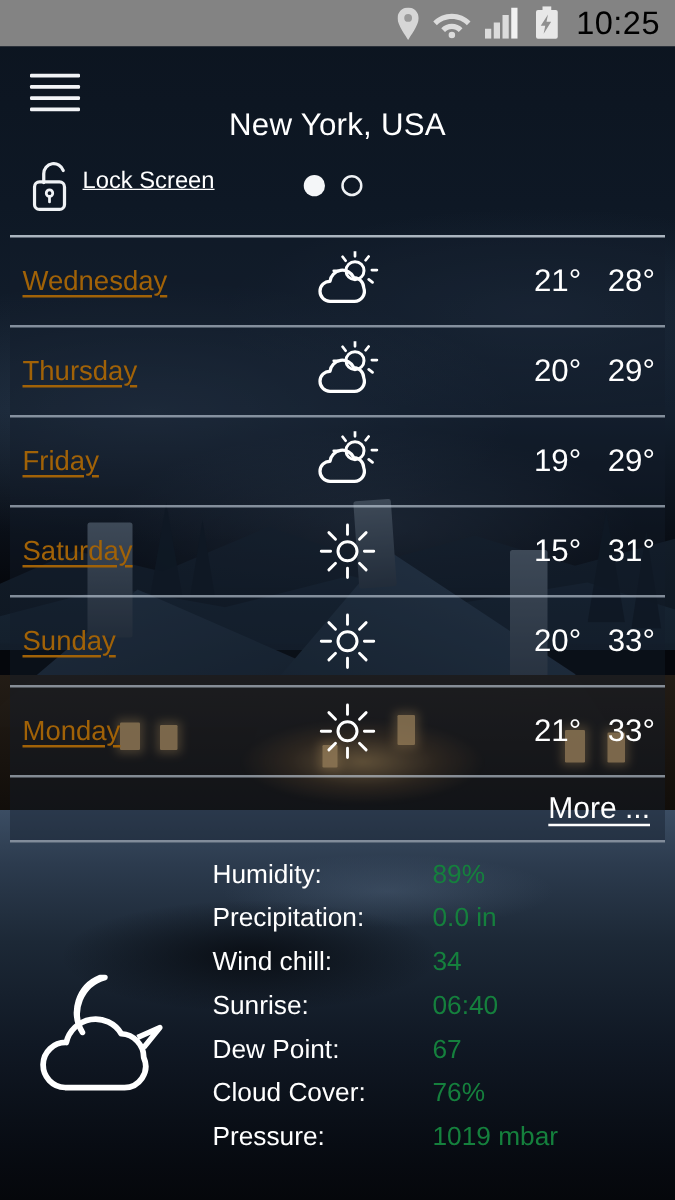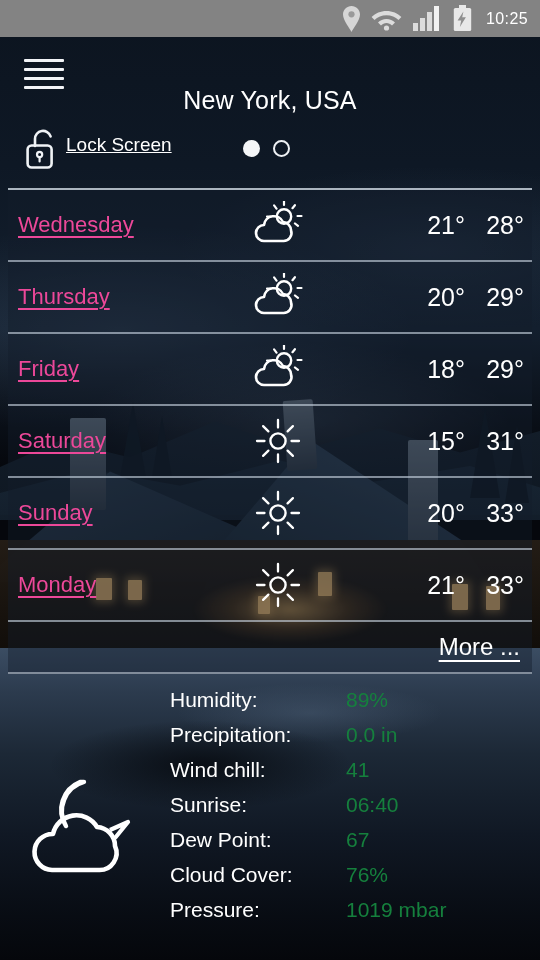--- a/index.html
+++ b/index.html
@@ -79,21 +79,21 @@
   .chimney.c2 { left:285px; top:400px; width:30px; height:70px; transform:rotate(-4deg); }
   .chimney.c3 { left:408px; top:440px; width:30px; height:130px; }
 
   
   .statusbar {
     position:absolute; z-index:40; left:0; top:0; width:540px; height:37px;
     background:#838383; display:flex; align-items:center; justify-content:flex-end;
     padding-right:12px; gap:11px;
   }
   .sb-icon { display:block; }
-  .sb-time { color:#ffffff; font-size:16px; letter-spacing:.4px; margin-left:3px; }
+  .sb-time { color:#000000; font-size:26px; letter-spacing:.4px; margin-left:3px; }
 
   
   .header {
     position:absolute; z-index:30; left:0; top:37px; width:540px; height:78px;
     display:flex; align-items:flex-end;
   }
   .hamburger {
     position:absolute; left:24px; top:18px; width:40px; height:38px;
     display:flex; flex-direction:column; justify-content:space-between; padding:4px 0;
     cursor:pointer;
@@ -123,21 +123,21 @@
     background:rgba(18,28,42,.42);
     border-top:2px solid rgba(205,215,225,.82);
     border-bottom:2px solid rgba(205,215,225,.55);
   }
   .frow {
     position:relative; height:72px; display:flex; align-items:center;
     border-bottom:2px solid rgba(200,212,224,.62);
   }
   .frow:last-of-type { border-bottom:none; }
   .fday {
-    position:absolute; left:10px; color:#ec4899; font-size:22px;
+    position:absolute; left:10px; color:#a16207; font-size:22px;
     text-decoration:underline; text-underline-offset:4px;
   }
   .ficon { position:absolute; left:238px; width:64px; display:flex; justify-content:center; }
   .flow  { position:absolute; left:367px; width:90px; text-align:right; color:#fff; font-size:25px; }
   .fhigh { position:absolute; left:438px; width:78px; text-align:right; color:#fff; font-size:25px; }
   .more-wrap {
     height:50px; display:flex; align-items:center; justify-content:flex-end; padding-right:12px;
   }
   .more {
     color:#fff; font-size:24px; text-decoration:underline; text-underline-offset:5px;
@@ -268,21 +268,21 @@
       <span class="fday">Friday</span>
       <span class="ficon">
         <svg width="60" height="48" viewBox="0 0 60 48">
           <g stroke="#fff" stroke-width="2.2" stroke-linecap="round" fill="none">
             <path d="M36 4v-4M44.5 7.2l2.4-3M28.5 7.6l-2.4-3.2M49.5 15h4M22.6 15.6h-3.6M47 22.5l3 2.4"></path>
           </g>
           <circle cx="36" cy="15.5" r="7.2" fill="none" stroke="#fff" stroke-width="2.4"></circle>
           <path d="M16 40a8 8 0 0 1 0-16 10 10 0 0 1 19-3 8.5 8.5 0 0 1 8 8.2A8 8 0 0 1 35 40z" fill="none" stroke="#fff" stroke-width="2.6" stroke-linejoin="round"></path>
         </svg>
       </span>
-      <span class="flow">18°</span>
+      <span class="flow">19°</span>
       <span class="fhigh">29°</span>
     </div>
 
     <div class="frow">
       <span class="fday">Saturday</span>
       <span class="ficon">
         <svg width="52" height="48" viewBox="0 0 52 48">
           <circle cx="26" cy="24" r="7.6" fill="none" stroke="#fff" stroke-width="2.4"></circle>
           <g stroke="#fff" stroke-width="2.3" stroke-linecap="round">
             <path d="M26 10.5V3M26 45v-7.5M12.5 24H5M47 24h-7.5M16.4 14.4l-5.3-5.3M40.9 38.9l-5.3-5.3M35.6 14.4l5.3-5.3M11.1 38.9l5.3-5.3"></path>
@@ -336,21 +336,21 @@
     <div class="drow">
       <span class="dlabel">Humidity:</span>
       <span class="dvalue">89%</span>
     </div>
     <div class="drow">
       <span class="dlabel">Precipitation:</span>
       <span class="dvalue">0.0 in</span>
     </div>
     <div class="drow">
       <span class="dlabel">Wind chill:</span>
-      <span class="dvalue">41</span>
+      <span class="dvalue">34</span>
     </div>
     <div class="drow">
       <span class="dlabel">Sunrise:</span>
       <span class="dvalue">06:40</span>
     </div>
     <div class="drow">
       <span class="dlabel">Dew Point:</span>
       <span class="dvalue">67</span>
     </div>
     <div class="drow">

